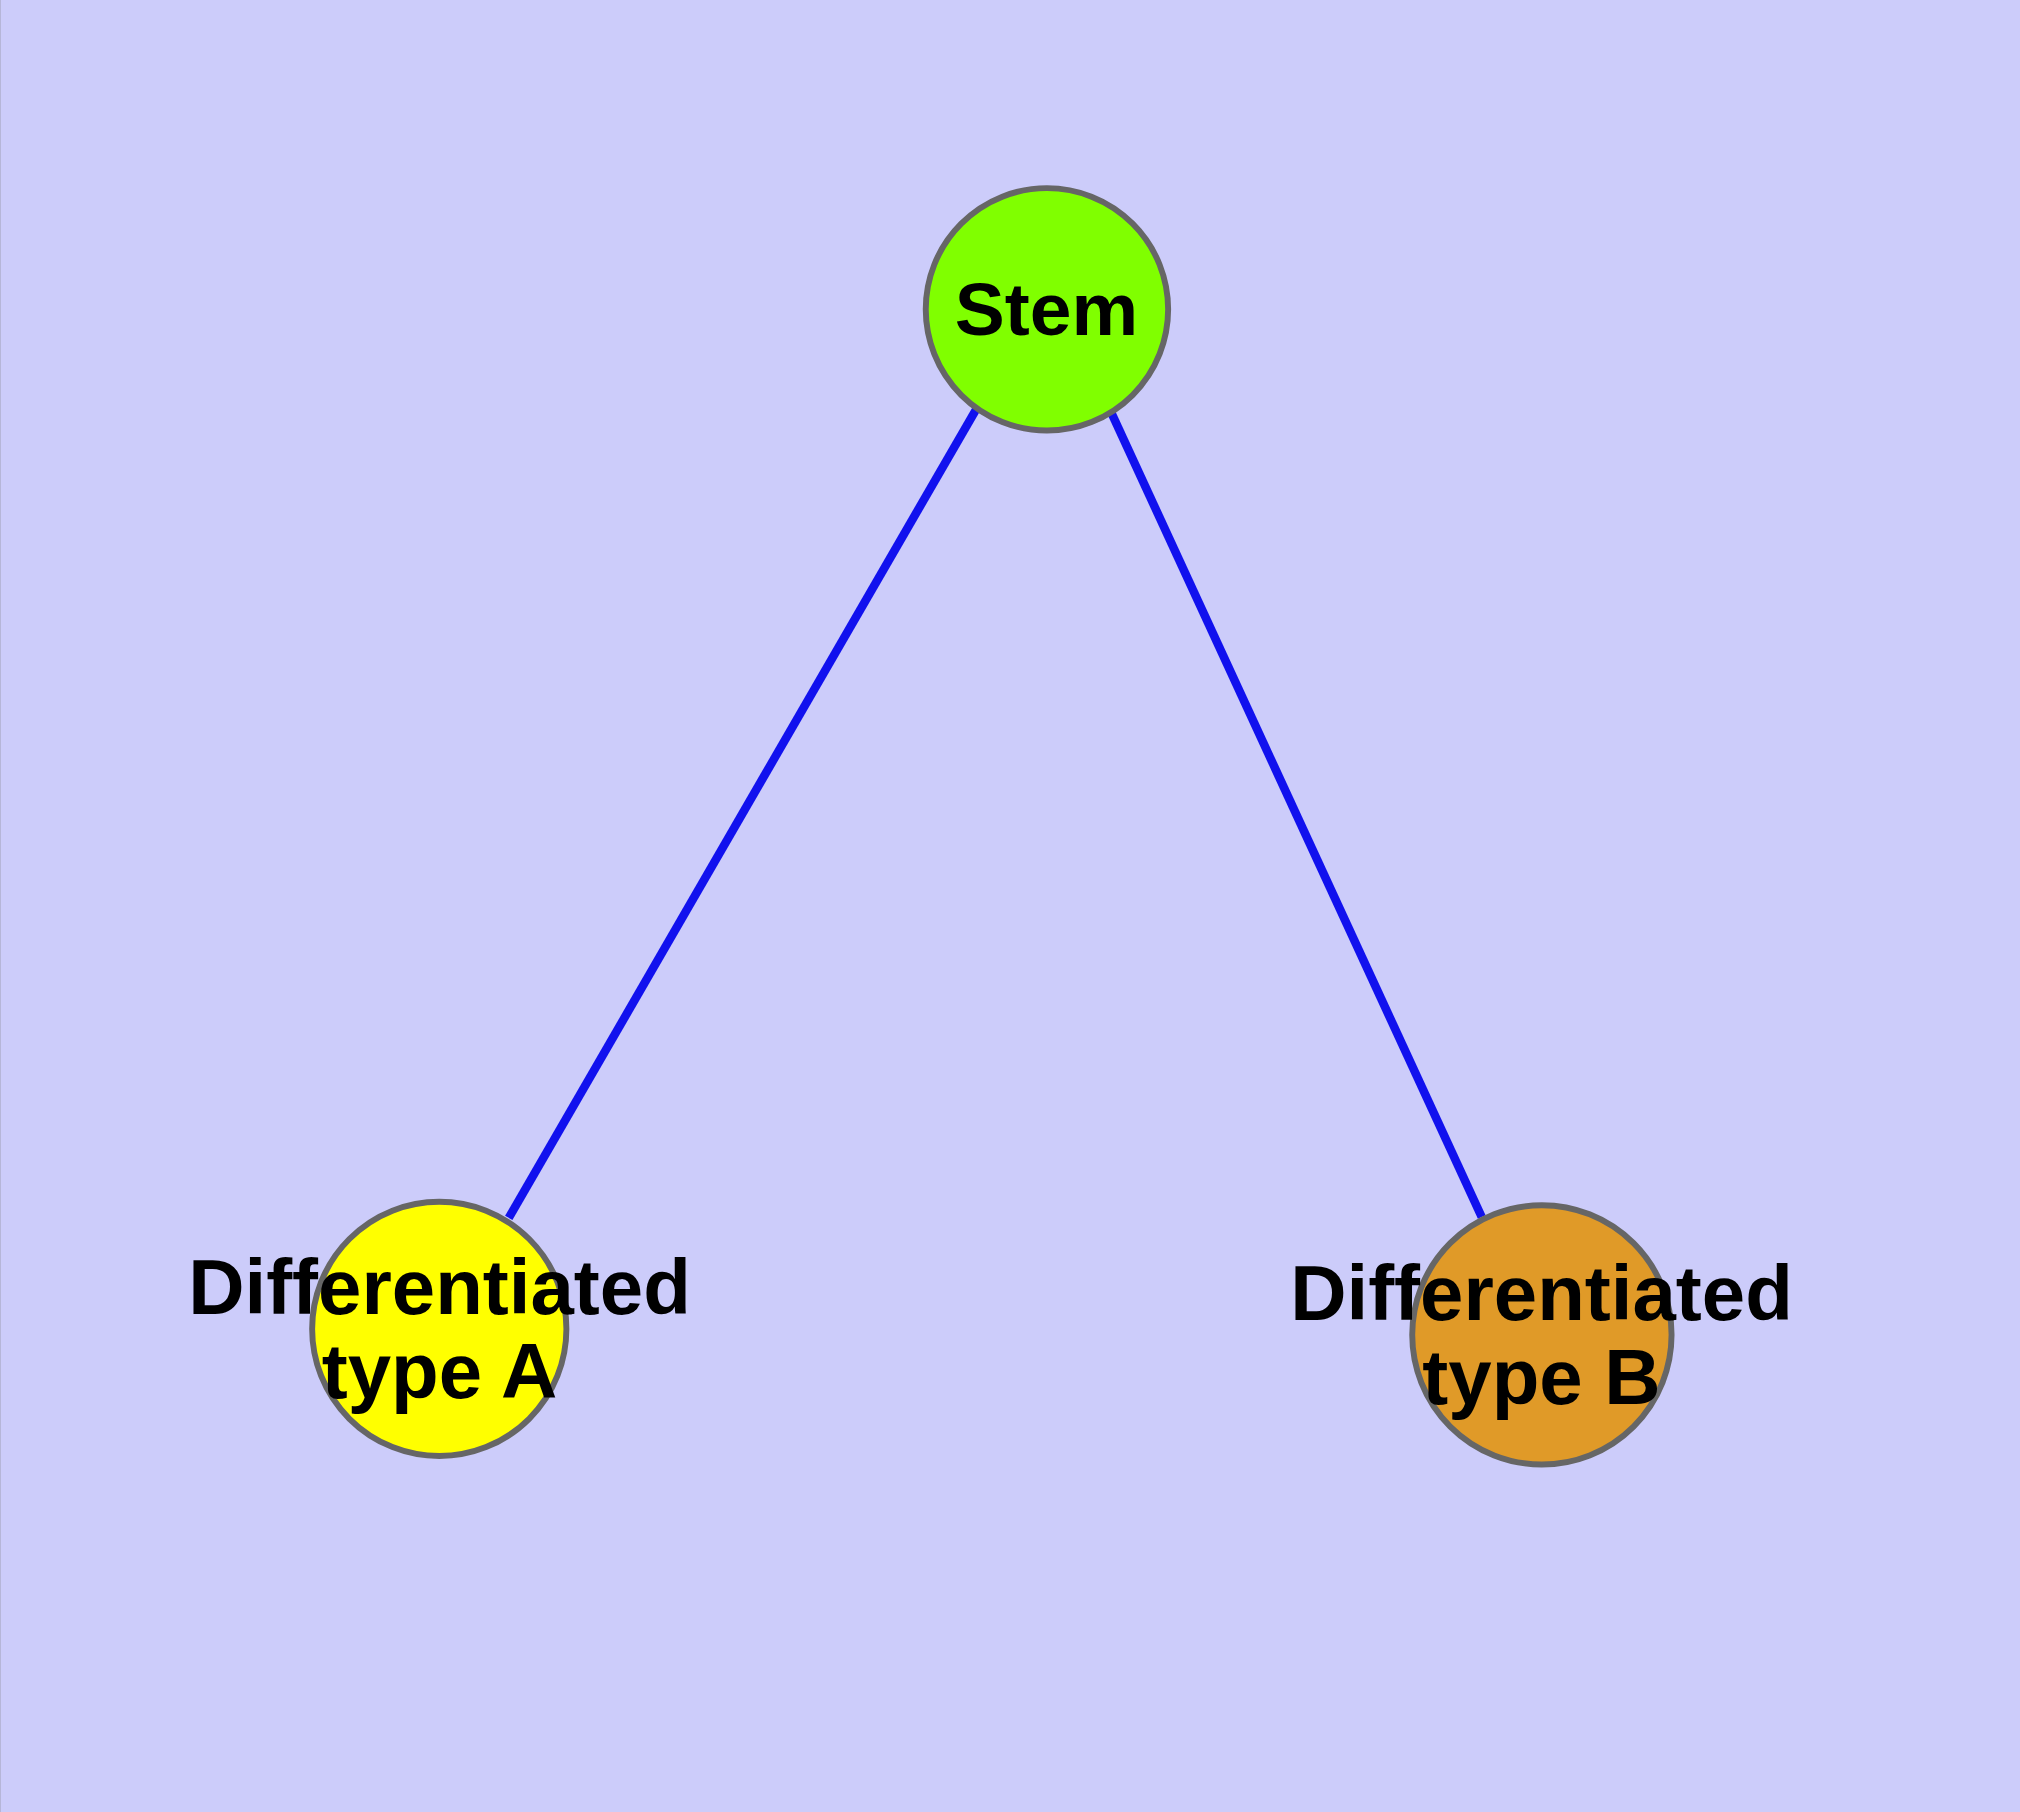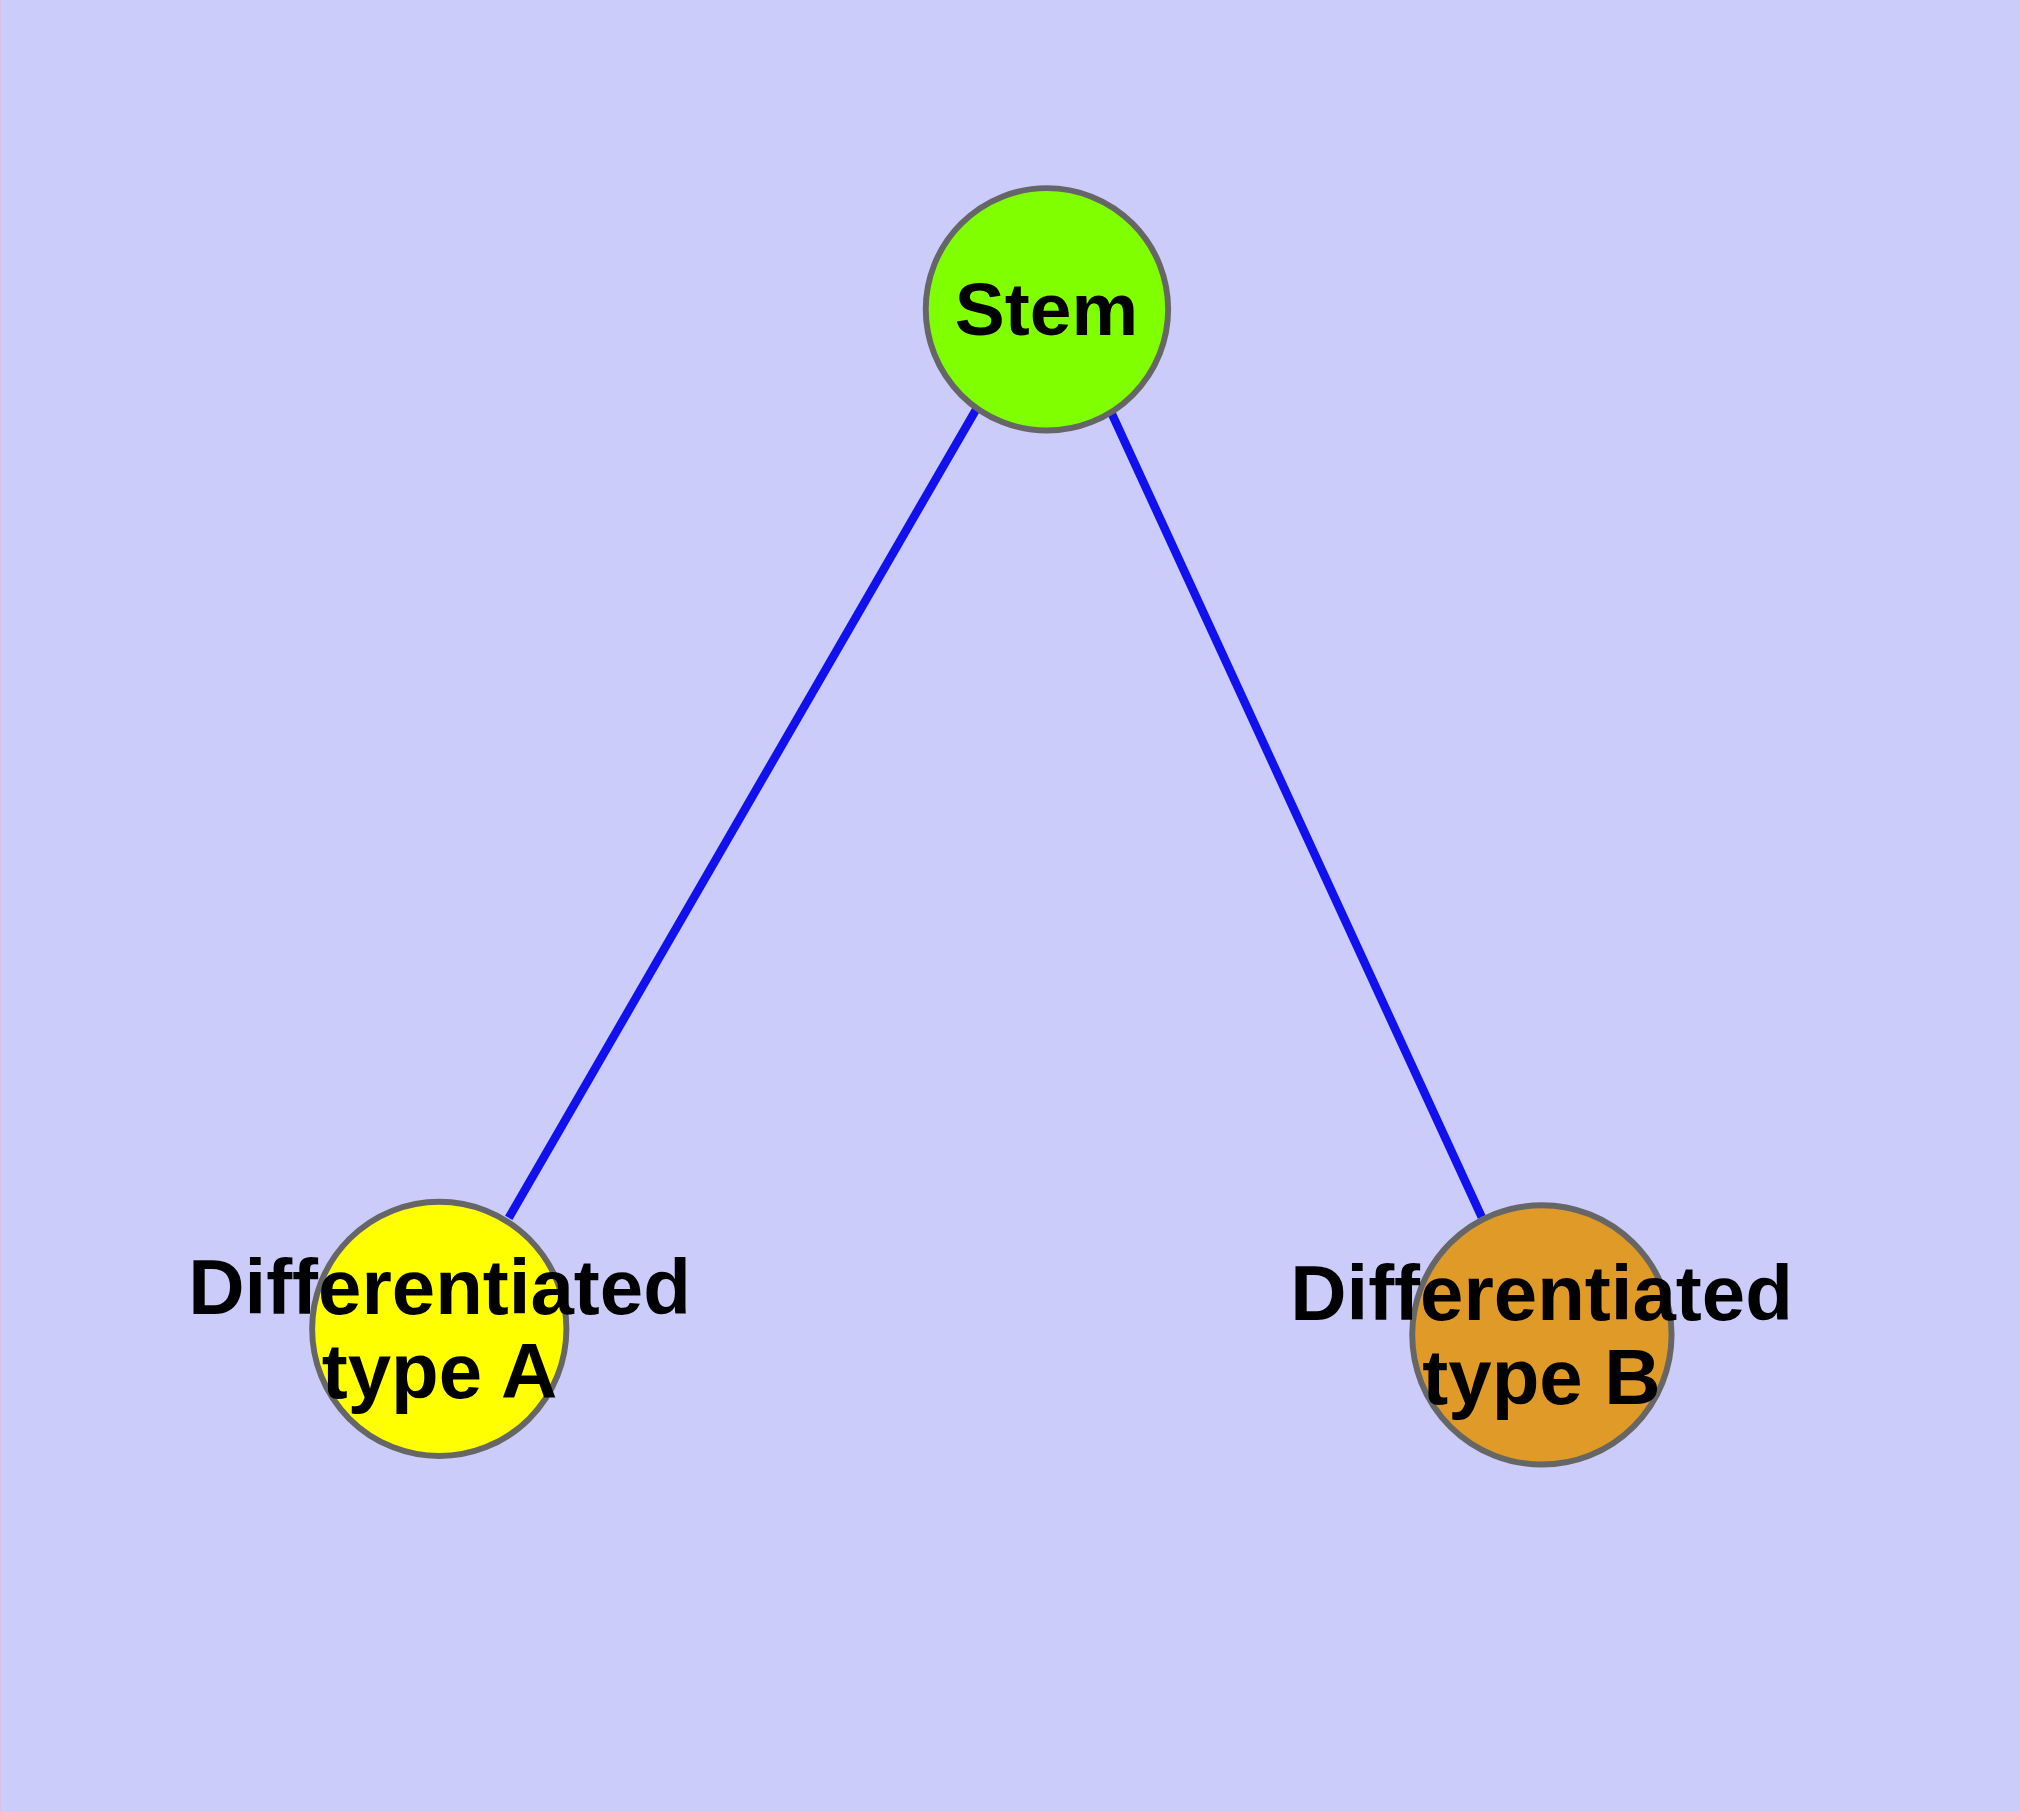--- a/index.html
+++ b/index.html
@@ -34,21 +34,21 @@
     pointer-events: none;
     -webkit-font-smoothing: antialiased;
   }
   .label-line {
     display: block;
   }
 </style>
 </head>
 <body>
 
-<div id="canvas" style="width: 1933px; height: 1812px; background: #fca5a5;">
+<div id="canvas" style="width: 1933px; height: 1812px; background: #737373;">
 
   <svg id="graph-svg" viewBox="0 0 2384 2138" xmlns="http://www.w3.org/2000/svg">
 
     <rect x="0" y="0" width="2384" height="2138" fill="#ccccfa"></rect>
 
     <g>
       <line class="edge" stroke-linecap="butt" x1="1152" y1="482" x2="600" y2="1437" stroke="#1111ee" stroke-width="10"></line>
       <line class="edge" stroke-linecap="butt" x1="1311" y1="487" x2="1748" y2="1436" stroke="#1111ee" stroke-width="10"></line>
     </g>
 

